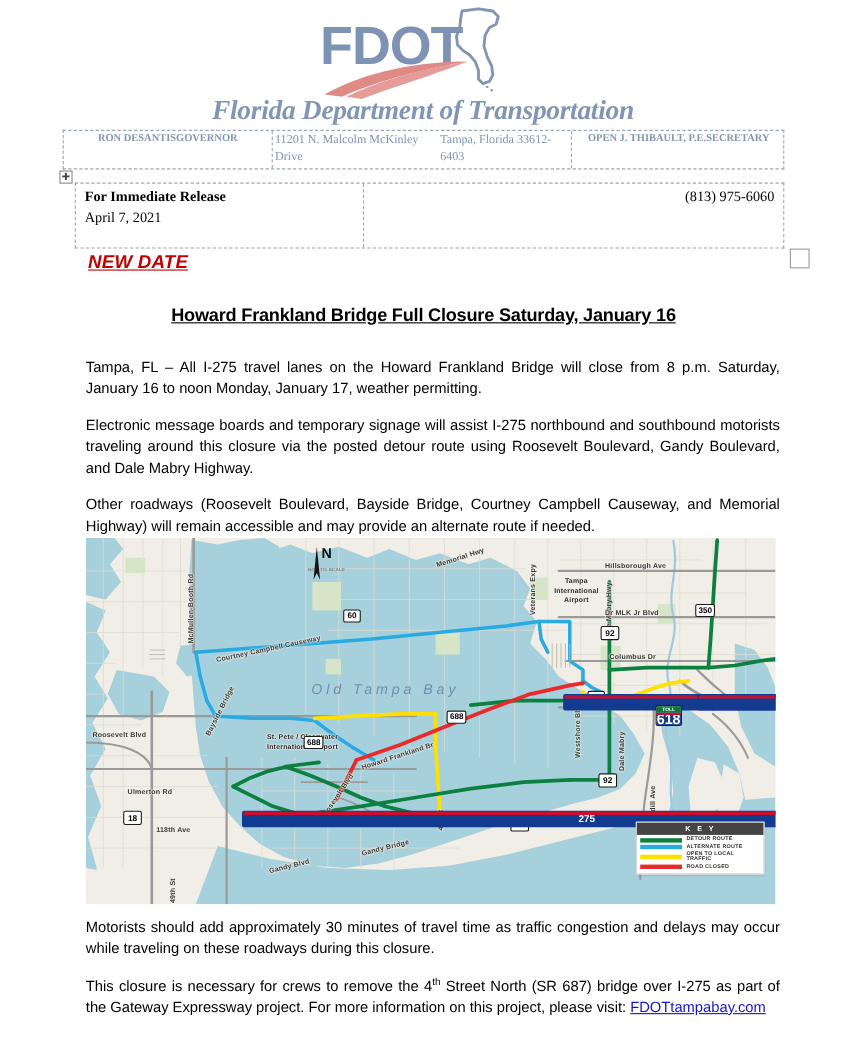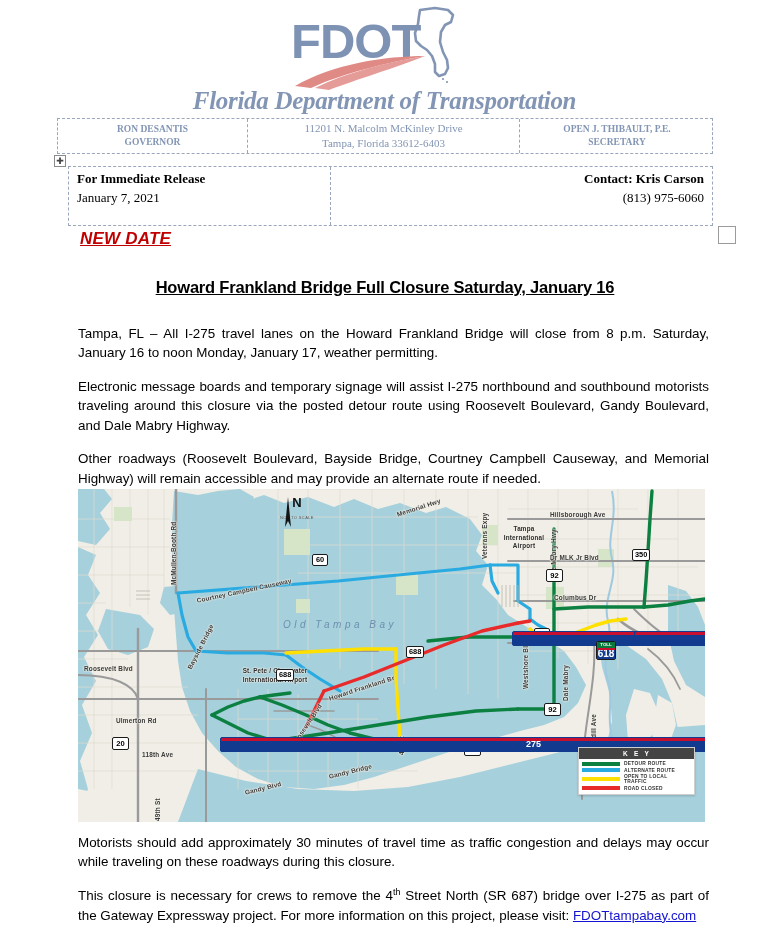--- a/index.html
+++ b/index.html
@@ -34,21 +34,21 @@
 
   
   .officials {
     position:absolute; left:57px; top:118px; width:656px; height:36px;
     display:flex;
     border:1px dashed #9aa6bb;
     background:#fff;
   }
   .officials .cell {
     flex:0 0 auto;
-    display:flex; flex-direction:column; align-items:center; justify-content:center;
+    display:flex; flex-direction:row; justify-content:center;
     font-family:"Liberation Serif", serif;
     color:#8295b4;
     font-size:9.5px;
     line-height:1.35;
     padding:1px 2px;
   }
   .officials .cell.bold { font-weight:bold; }
   .officials .c1 { width:190px; border-right:1px dashed #9aa6bb; }
   .officials .c2 { width:272px; border-right:1px dashed #9aa6bb; font-size:11px; }
   .officials .c3 { width:194px; }
@@ -125,21 +125,21 @@
   }
   .map svg { position:absolute; left:0; top:0; }
   .map-label {
     position:absolute;
     font-size:6.4px; font-weight:bold; color:#3a3a3a;
     white-space:nowrap; letter-spacing:0.2px;
     text-shadow: 0 0 2px #f2f0e8, 0 0 2px #f2f0e8, 0 0 2px #f2f0e8;
     pointer-events:none;
   }
   .map-label.water {
-    color:#6d8fae; font-weight:normal; font-size:10px; letter-spacing:3.5px;
+    color:#6d8fae; font-weight:normal; font-size:13px; letter-spacing:3.5px;
     font-style:italic; text-shadow:none;
   }
   .map-label.apt { color:#2c2c2c; font-size:6.3px; line-height:1.35; text-align:center; }
   .rot-90  { transform: rotate(-90deg); transform-origin: 0 0; }
   .rot-d   { transform: rotate(-14deg); transform-origin: 0 0; }
   .rot-d2  { transform: rotate(-18deg); transform-origin: 0 0; }
   .rot-d3  { transform: rotate(-12deg); transform-origin: 0 0; }
   .rot-u   { transform: rotate(-56deg); transform-origin: 0 0; }
   .rot-u2  { transform: rotate(-63deg); transform-origin: 0 0; }
 
@@ -162,21 +162,21 @@
   }
   .sh-i::before {
     content:""; position:absolute; left:0; right:0; top:0; height:3px;
     background:#c8102e; border-radius:2px 2px 0 0;
   }
   .sh-toll {
     background:#fff; border:1px solid #1a1a1a; border-radius:2px;
     text-align:center; min-width:20px;
   }
   .toll-tag { background:#0a7a3c; color:#fff; font-size:4.4px; font-weight:bold; line-height:6px; }
-  .toll-num { background:#123a8f; color:#fff; font-size:10px; font-weight:bold; line-height:11px; position:relative; }
+  .toll-num { background:#123a8f; color:#fff; font-size:13px; font-weight:bold; line-height:11px; position:relative; }
   .toll-num::before {
     content:""; position:absolute; left:0; right:0; top:0; height:2px; background:#c8102e;
   }
 
   
   .north { position:absolute; left:202px; top:8px; text-align:center; }
   .north .n-letter { font-size:13px; font-weight:bold; color:#111; line-height:12px; }
   .north .n-scale { font-size:4px; color:#555; letter-spacing:0.4px; margin-top:6px; }
 
   
@@ -232,24 +232,23 @@
       <div>OPEN J. THIBAULT, P.E.</div>
       <div>SECRETARY</div>
     </div>
   </div>
 
   <div class="move-handle">✚</div>
 
   <div class="release-table">
     <div class="left">
       <div class="rel-strong">For Immediate Release</div>
-      <div class="rel-norm">January 7, 2021</div>
+      <div class="rel-norm">April 7, 2021</div>
     </div>
     <div class="right">
-      <div class="rel-strong">Contact: Kris Carson</div>
       <div class="rel-norm">(813) 975-6060</div>
     </div>
   </div>
 
   <div class="anchor-box"></div>
 
   <div class="new-date">NEW DATE</div>
 
   <div class="headline">Howard Frankland Bridge Full Closure Saturday, January 16</div>
 
@@ -443,21 +442,21 @@
     <div class="map-label rot-90" style="left:444px; top:200px;">Westshore Blvd</div>
     <div class="map-label rot-90" style="left:484px; top:212px;">Dale Mabry</div>
     <div class="map-label rot-90" style="left:512px; top:262px;">Macdill Ave</div>
 
     <div class="shield sh-box" style="left:234px; top:65px;">60</div>
     <div class="shield sh-box" style="left:456px; top:139px;">60</div>
     <div class="shield sh-us" style="left:468px; top:80px;">92</div>
     <div class="shield sh-us" style="left:466px; top:214px;">92</div>
     <div class="shield sh-us" style="left:386px; top:254px;">92</div>
     <div class="shield sh-box" style="left:554px; top:60px;">350</div>
-    <div class="shield sh-us" style="left:34px; top:248px;">20</div>
+    <div class="shield sh-us" style="left:34px; top:248px;">18</div>
     <div class="shield sh-box" style="left:328px; top:157px;">688</div>
     <div class="shield sh-box" style="left:198px; top:180px;">688</div>
     <div class="shield sh-i" style="left:142px; top:248px;">275</div>
     <div class="shield sh-i" style="left:434px; top:127px;">275</div>
     <div class="shield sh-i" style="left:556px; top:112px;">275</div>
     <div class="shield sh-toll" style="left:518px; top:152px;">
       <div class="toll-tag">TOLL</div>
       <div class="toll-num">618</div>
     </div>
 

